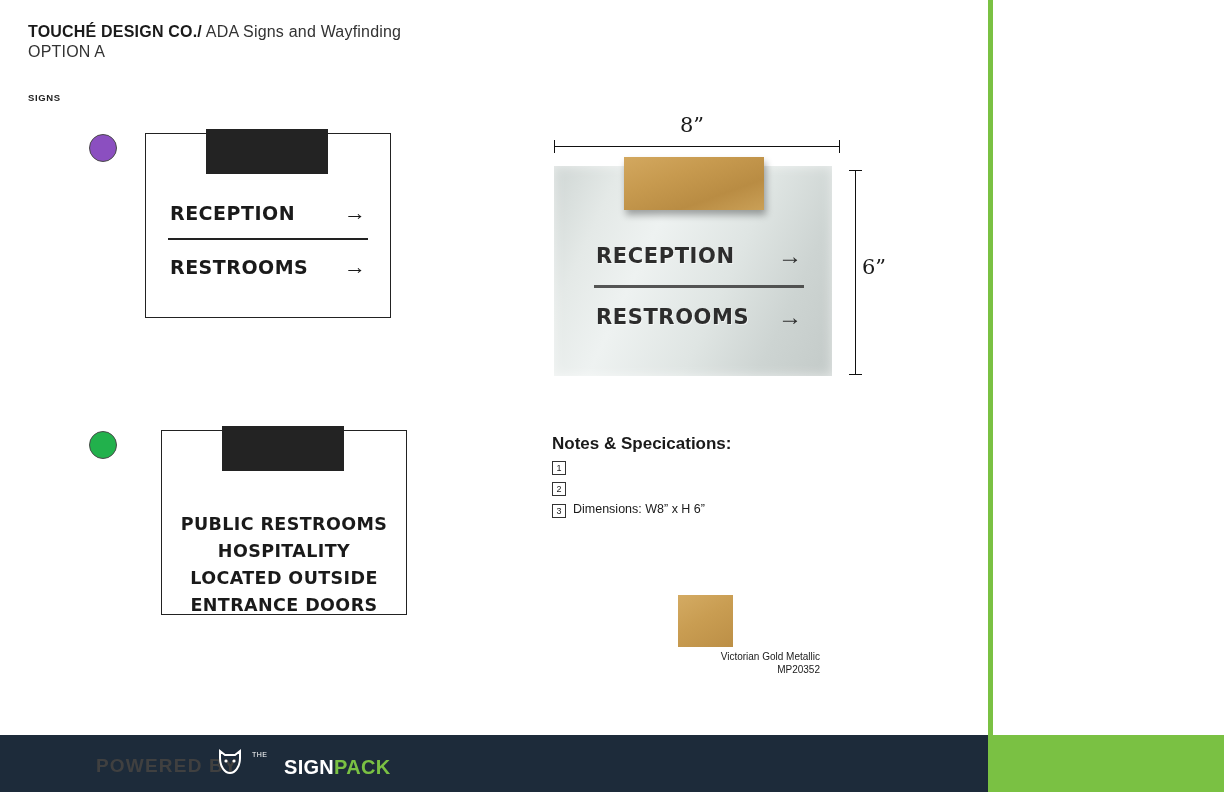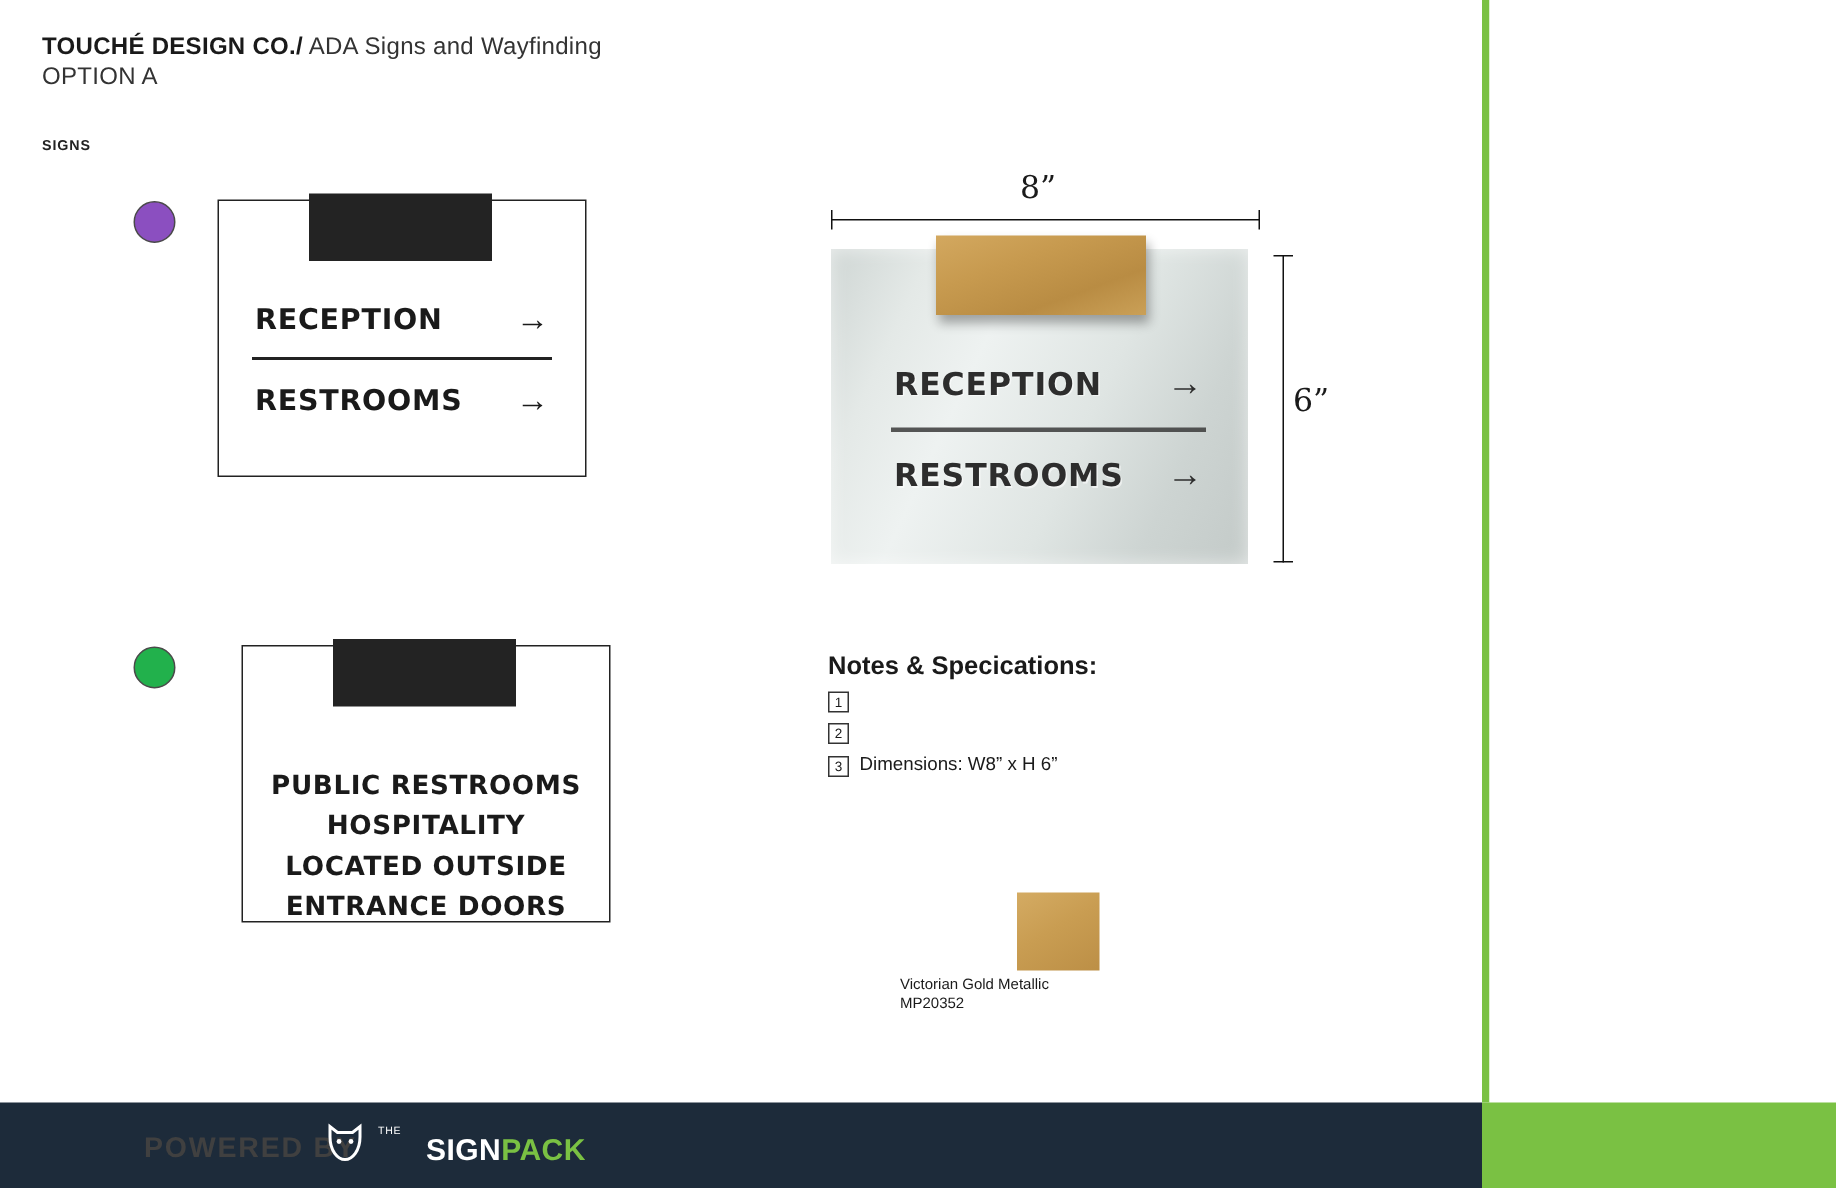--- a/index.html
+++ b/index.html
@@ -76,21 +76,21 @@
   .note{position:absolute;left:552px;font-size:12.5px;display:flex;align-items:flex-start;gap:7px;}
   .note .num{display:inline-block;border:1px solid #333;width:12px;height:12px;line-height:12px;
     text-align:center;font-size:9px;flex:none;margin-top:2px;}
   .note1{top:459px;}
   .note2{top:480px;}
   .note3{top:502px;}
 
   
   .swatch-c{position:absolute;left:678px;top:595px;width:55px;height:52px;
     background:linear-gradient(150deg,#d4ab63 0%,#c99d52 45%,#bc8f46 100%);}
-  .swatch-c-label{position:absolute;left:600px;top:650px;width:220px;text-align:left;
+  .swatch-c-label{position:absolute;left:600px;top:650px;width:220px;text-align:right;
     font-size:10px;line-height:13px;}
 
   
   .logo{position:absolute;left:1030px;top:26px;}
 
   
   .powered{position:absolute;left:96px;top:755px;color:#404040;font-size:19px;font-weight:bold;letter-spacing:1.2px;}
   .sp-logo{position:absolute;left:216px;top:748px;display:flex;align-items:center;gap:6px;}
   .sp-cat{width:28px;height:28px;color:#fff;}
   .sp-the{position:absolute;left:252px;top:751px;font-size:7px;color:#fff;letter-spacing:.5px;}

